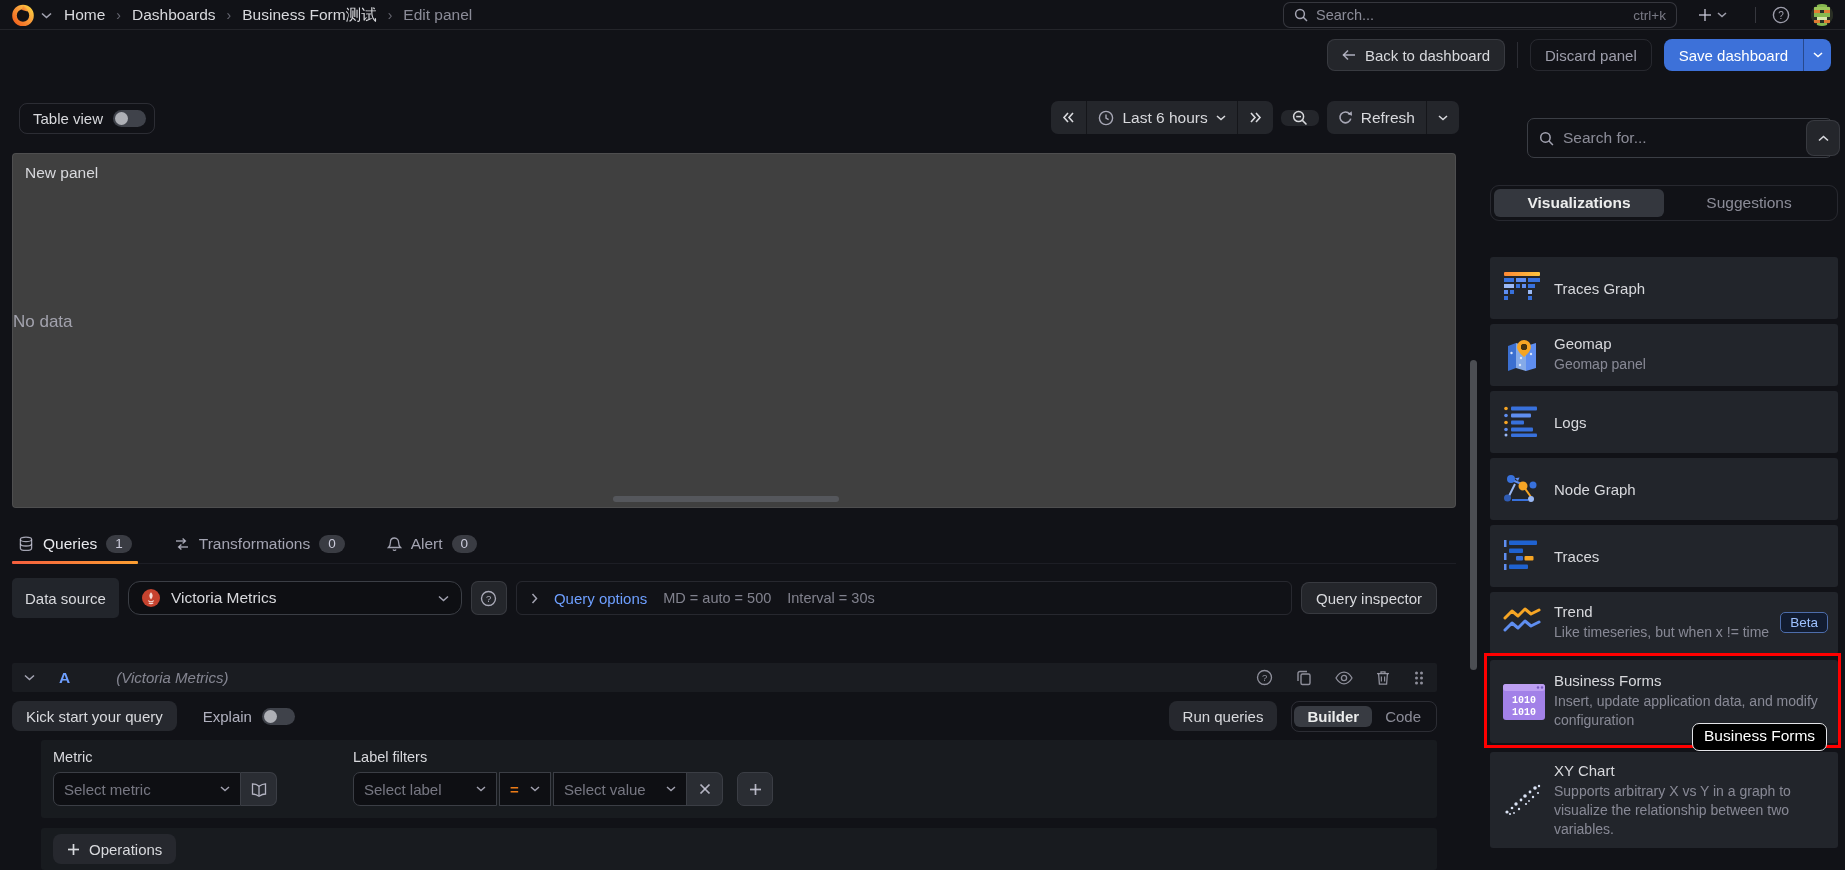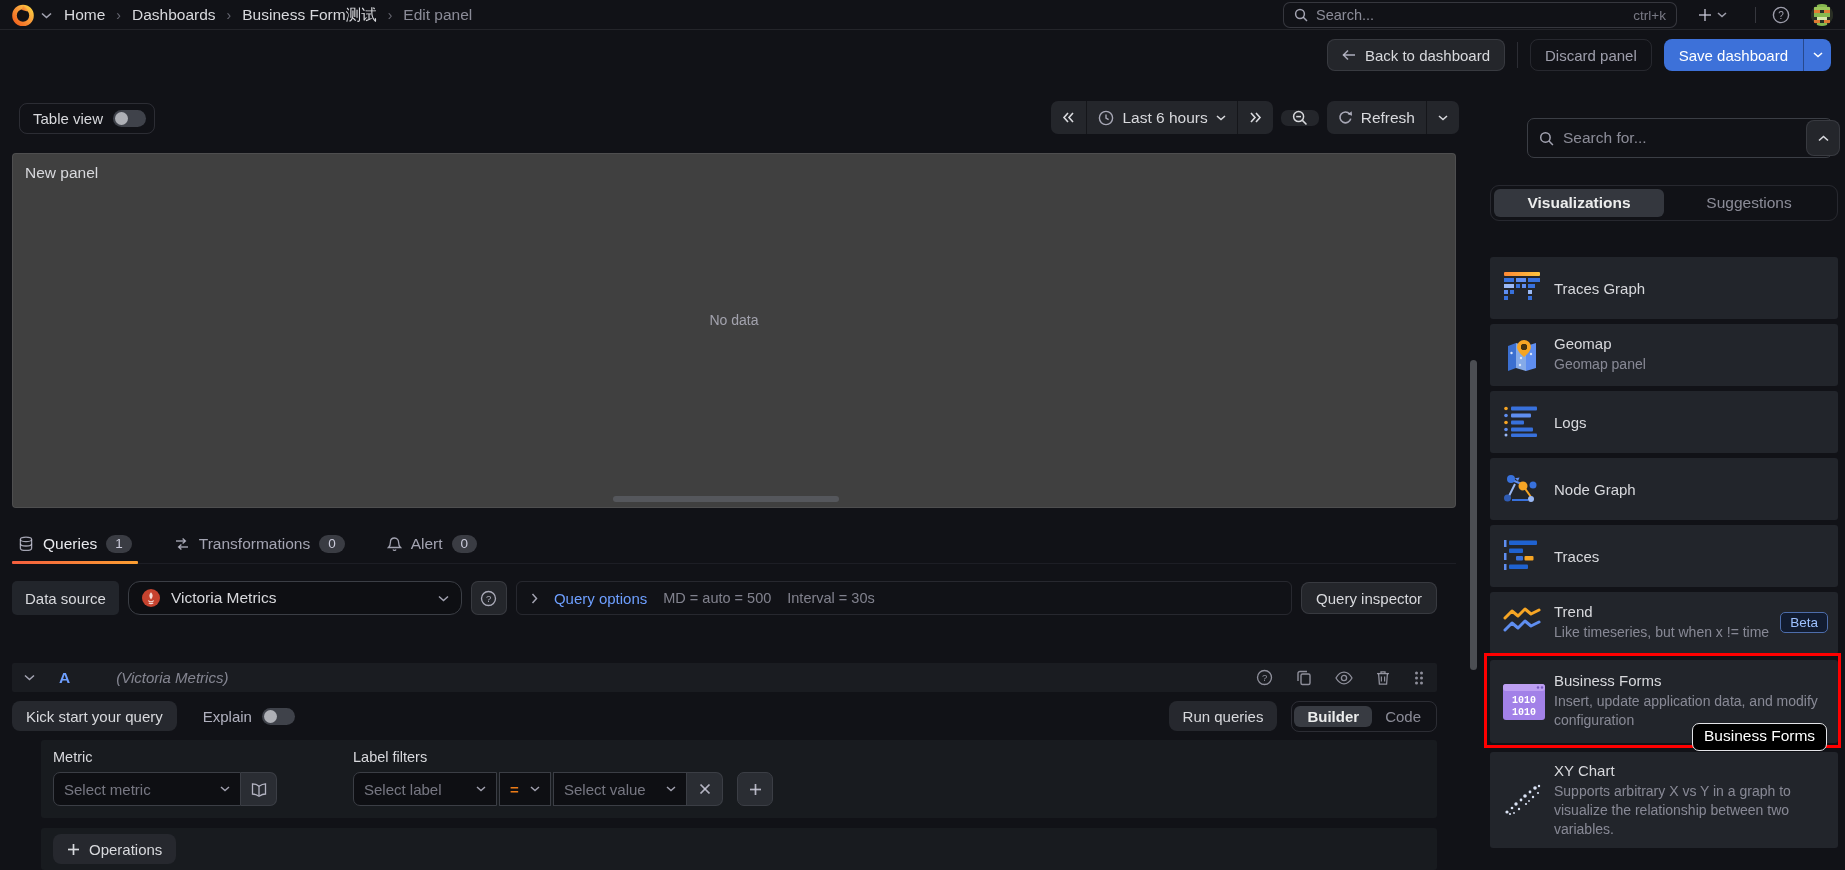--- a/index.html
+++ b/index.html
@@ -47,36 +47,36 @@
   .tc-group { display:flex; height:33px; border-radius:7px; overflow:hidden; }
   .tc-btn { display:flex; align-items:center; justify-content:center; gap:8px; background:#24262b; color:#d8d9dd;
             padding:0 11px; font-size:15.5px; font-weight:500; cursor:pointer; }
   .tc-btn + .tc-btn { border-left:1px solid #15161a; }
   .icon-gray { color:rgba(204,204,220,0.78); display:inline-flex; }
 
   
   .panel { position:absolute; left:12px; top:153px; width:1444px; height:355px; background:#404040;
            border:1px solid rgba(204,204,220,0.10); border-radius:4px; }
   .panel-title { position:absolute; left:12px; top:10px; font-size:15.5px; font-weight:500; color:#d8d9dd; }
-  .no-data { position:absolute; left:0; right:0; top:158px; text-align:center; font-size:14px; color:rgba(204,204,220,0.70); }
+  .no-data { position:absolute; left:0; right:0; top:158px; font-size:17px; color:rgba(204,204,220,0.70); }
   .h-scroll { position:absolute; left:600px; bottom:5px; width:226px; height:6px; border-radius:3px; background:#55575c; cursor:pointer; }
 
   
   .etabs { position:absolute; left:12px; top:524px; width:1444px; height:40px; display:flex; align-items:center; gap:30px;
            border-bottom:1px solid rgba(204,204,220,0.07); }
   .etab { position:relative; height:40px; display:flex; align-items:center; gap:9px; padding:0 6px; cursor:pointer;
           color:rgba(204,204,220,0.78); font-size:15.5px; }
   .etab.active { color:#e8e9ed; }
   .etab.active::after { content:""; position:absolute; left:0; right:0; bottom:0; height:3px;
           background:linear-gradient(90deg,#f55f3e,#fc9f32); border-radius:1px; }
   .count-badge { background:#3a3c43; color:#ccccdc; font-size:13.5px; border-radius:11px; padding:1px 9px 2px; }
 
   
   .dsrow { position:absolute; left:12px; top:581px; width:1425px; height:34px; display:flex; align-items:center; gap:9px; }
-  .ds-label { height:34px; display:flex; align-items:center; padding:0 13px; background:#22252b; border-radius:5px;
+  .ds-label { height:40px; display:flex; align-items:center; padding:0 13px; background:#22252b; border-radius:5px;
               font-size:15px; color:#d8d9dd; }
   .ds-select { width:334px; height:34px; display:flex; align-items:center; gap:10px; padding:0 12px;
                background:#0e0f13; border:1px solid #3b3e45; border-radius:12px; cursor:pointer; }
   .ds-select .name { flex:1; font-size:15.5px; color:#d8d9dd; }
   .sq-btn { width:36px; height:34px; display:flex; align-items:center; justify-content:center; background:#24262b;
             border:1px solid rgba(204,204,220,0.12); border-radius:7px; color:rgba(204,204,220,0.8); cursor:pointer; }
   .qopts { height:34px; flex:1; display:flex; align-items:center; gap:16px; padding:0 14px;
            border:1px solid rgba(204,204,220,0.12); border-radius:6px; cursor:pointer; }
   .qopts .lbl { color:#6e9fff; font-size:15px; font-weight:500; }
   .qopts .meta { color:rgba(204,204,220,0.60); font-size:14.5px; }

